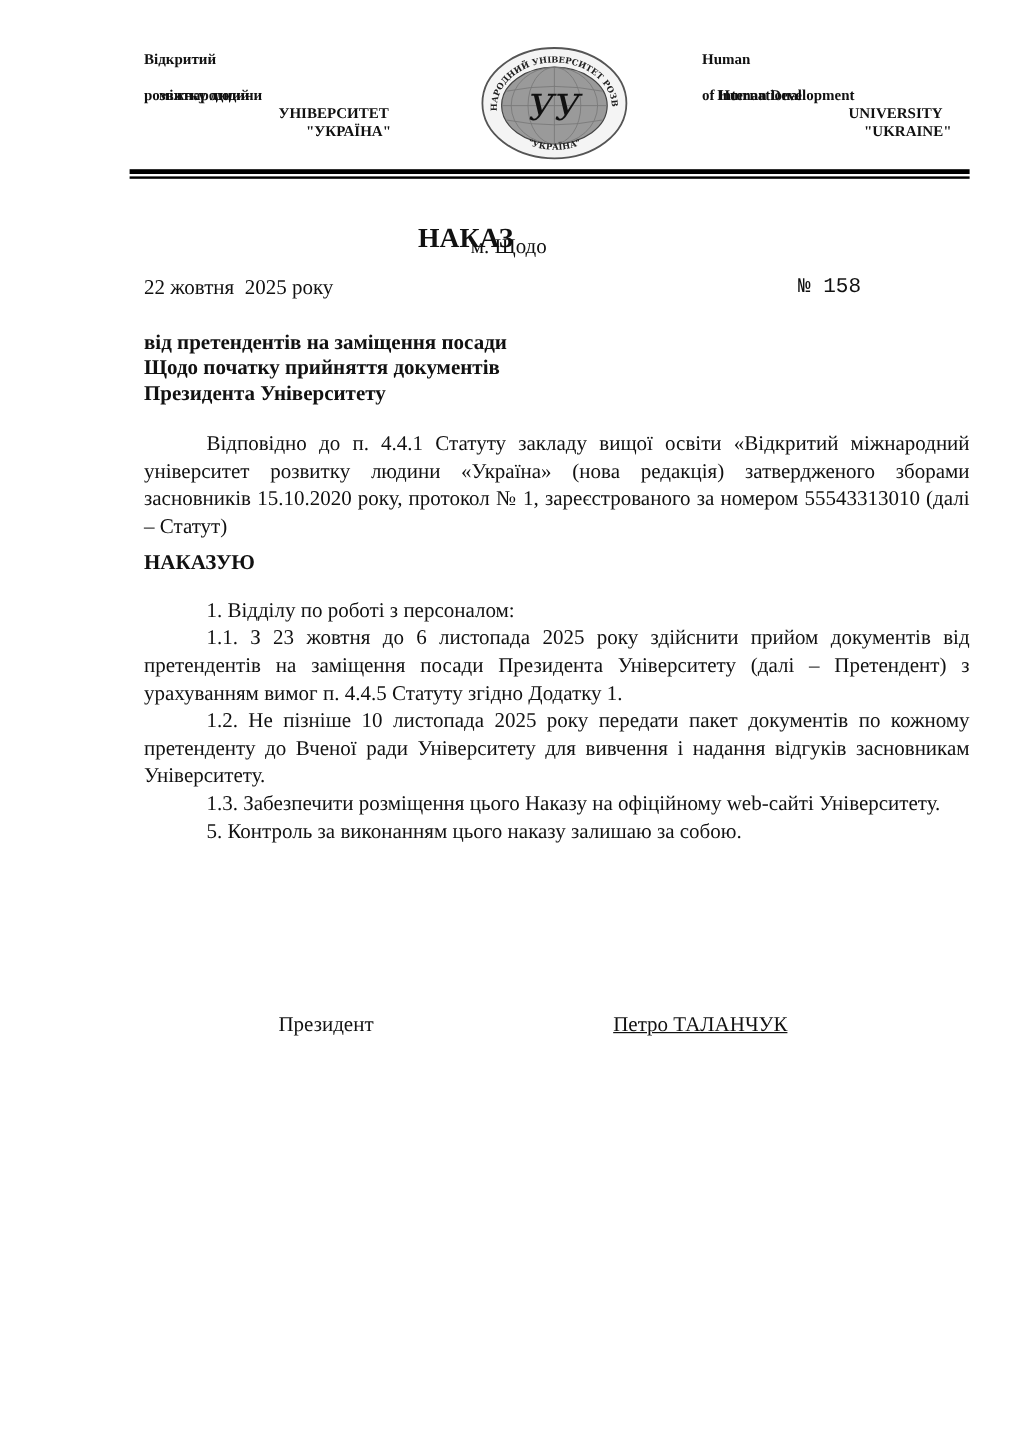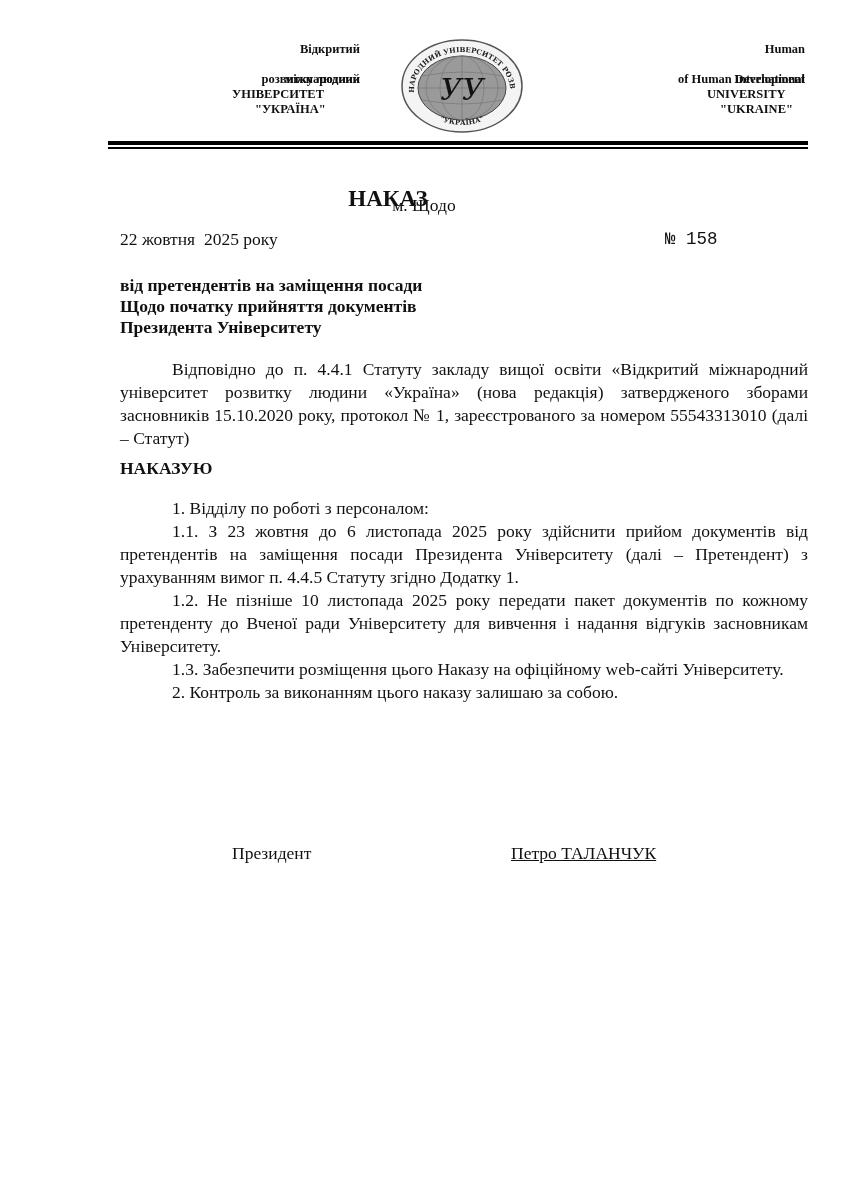--- a/index.html
+++ b/index.html
@@ -5,21 +5,21 @@
   html, body { margin: 0; padding: 0; background: #ffffff; }
   body {
     width: 848px; height: 1200px; position: relative; overflow: hidden;
     font-family: "Liberation Serif", "DejaVu Serif", serif; color: #111;
   }
   .hdr-left, .hdr-right {
     position: absolute; top: 42px; font-weight: bold; font-size: 12.5px; line-height: 15px;
   }
   .hdr-left { left: 120px; width: 240px; }
   .hdr-right { left: 585px; width: 220px; }
-  .hdr-line { white-space: pre; height: 15px; position: relative; text-align: right; }
+  .hdr-line { white-space: pre; height: 15px; position: relative; }
   .hdr-line .r { position: absolute; }
   .logo { position: absolute; left: 400px; top: 38px; width: 124px; height: 96px; }
   .rule { position: absolute; left: 108px; width: 700px; background: #000; }
   .rule.thick { top: 141px; height: 4px; }
   .rule.thin { top: 147px; height: 1.5px; }
   .title { position: absolute; top: 166px; left: 0; width: 776px; text-align: center;
     font-weight: bold; font-size: 23px; margin-top: 20px; }
   .city { position: absolute; top: 195px; left: 0; width: 848px; text-align: center; font-size: 17.5px; }
   .date { position: absolute; top: 229px; left: 120px; font-size: 17.5px; white-space: pre; }
   .num { position: absolute; top: 229px; left: 665px; font-size: 17.5px; font-family: Liberation Mono, monospace; }
@@ -103,17 +103,17 @@
   <p class="para">Відповідно до п. 4.4.1 Статуту закладу вищої освіти «Відкритий міжнародний університет розвитку людини «Україна» (нова редакція) затвердженого зборами засновників 15.10.2020 року, протокол № 1, зареєстрованого за номером 55543313010 (далі – Статут)</p>
 </div>
 
 <div class="order-word">НАКАЗУЮ</div>
 
 <div class="body items">
   <p class="para">1. Відділу по роботі з персоналом:</p>
   <p class="para">1.1. З 23 жовтня до 6 листопада 2025 року здійснити прийом документів від претендентів на заміщення посади Президента Університету (далі – Претендент) з урахуванням вимог п. 4.4.5 Статуту згідно Додатку 1.</p>
   <p class="para">1.2. Не пізніше 10 листопада 2025 року передати пакет документів по кожному претенденту до Вченої ради Університету для вивчення і надання відгуків засновникам Університету.</p>
   <p class="para">1.3. Забезпечити розміщення цього Наказу на офіційному web-сайті Університету.</p>
-  <p class="para">2. Контроль за виконанням цього наказу залишаю за собою.</p>
+  <p class="para">5. Контроль за виконанням цього наказу залишаю за собою.</p>
 </div>
 
 <div class="sig-role">Президент</div>
 <div class="sig-name">Петро ТАЛАНЧУК</div>
 
 </body></html>

